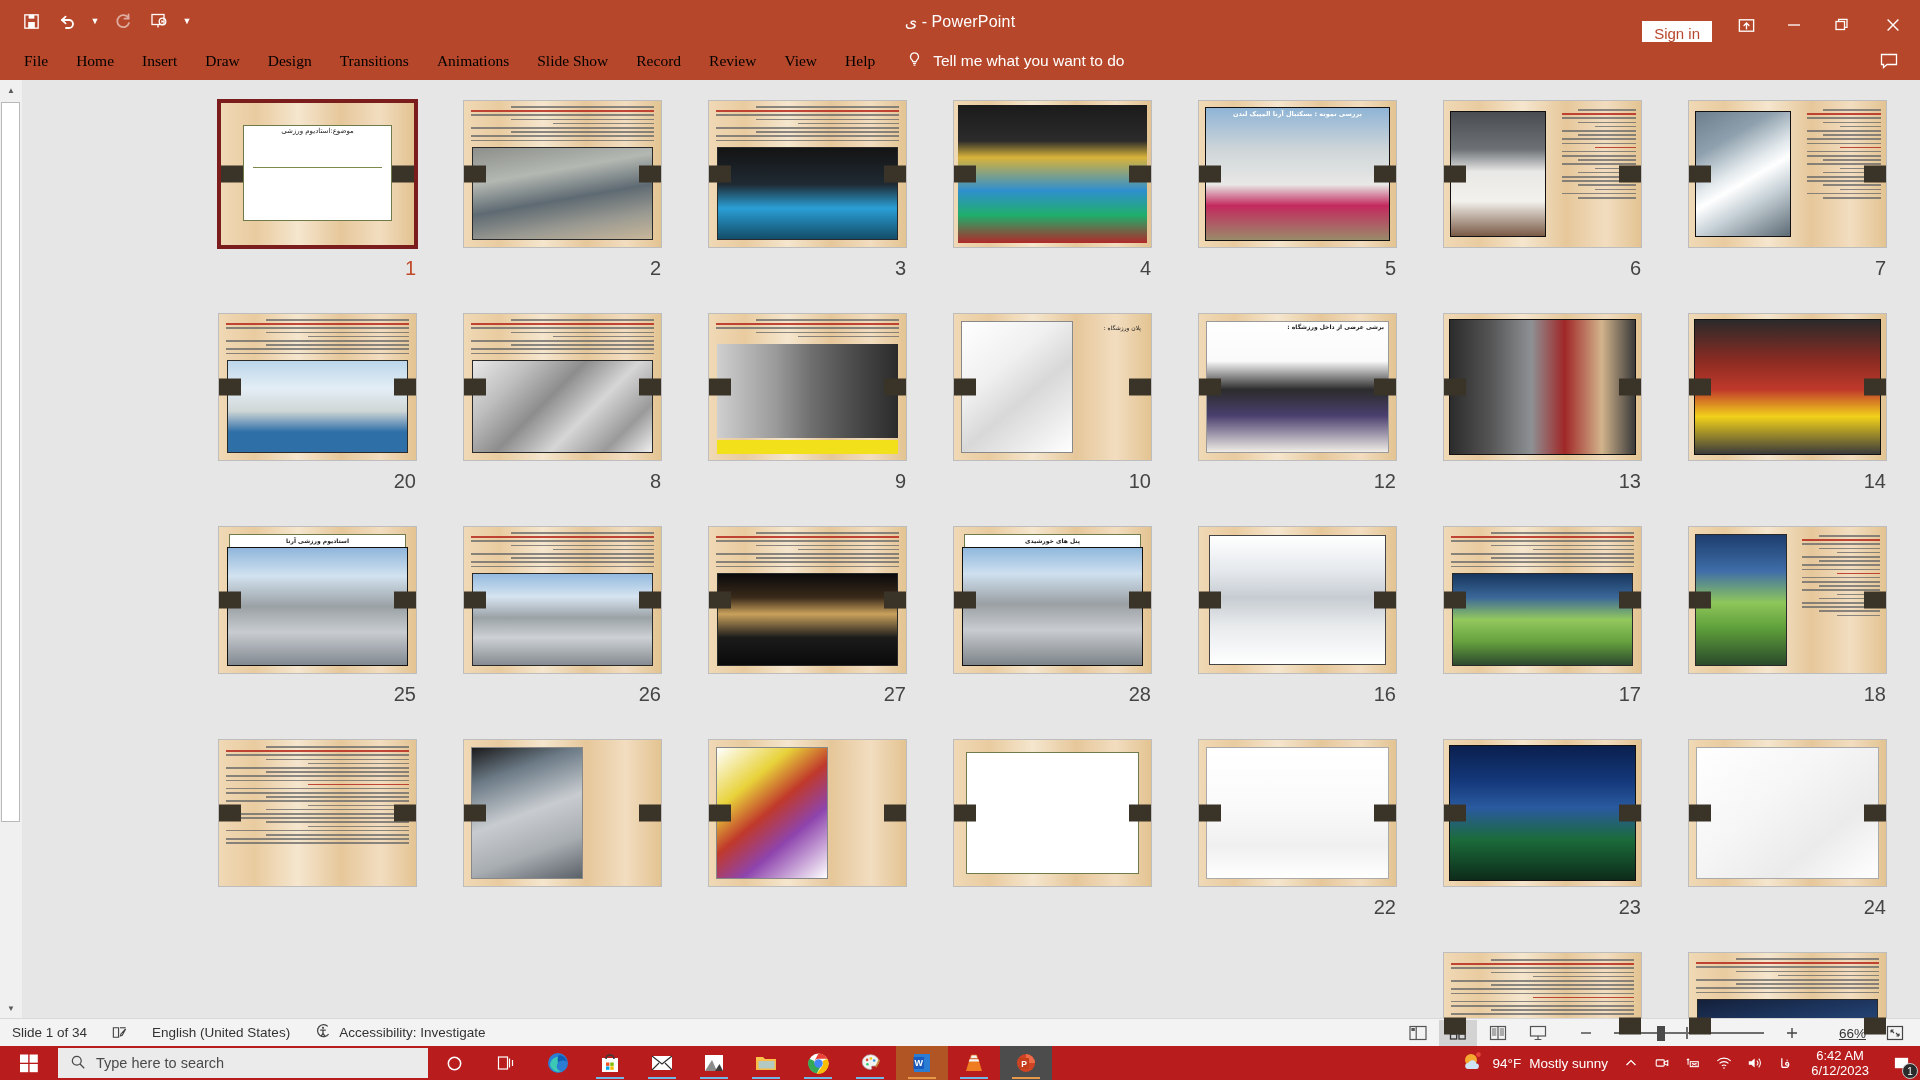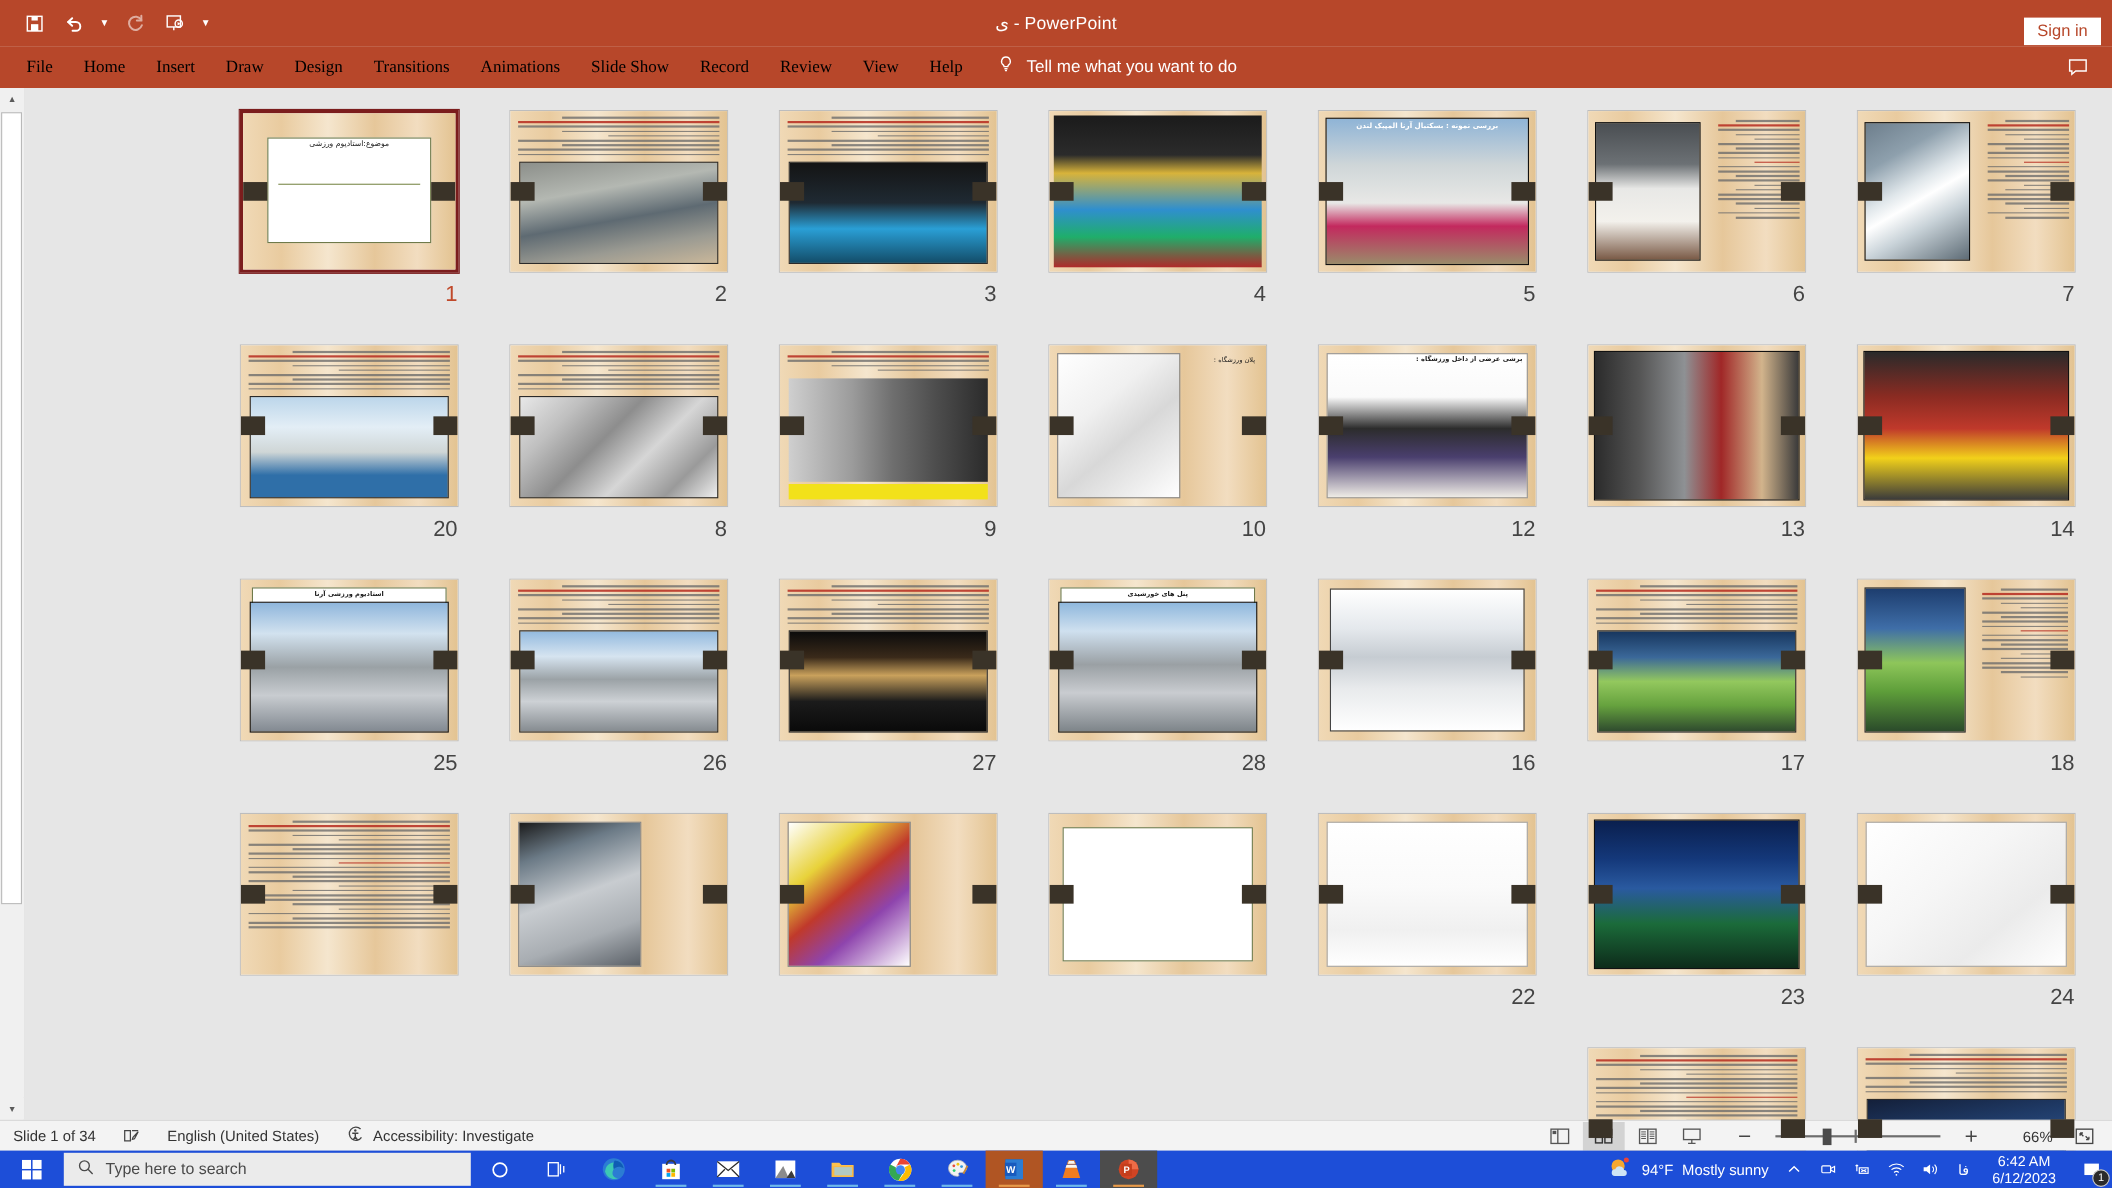--- a/index.html
+++ b/index.html
@@ -27,22 +27,22 @@
   .qat-caret { width: 18px; height: 32px; display:flex; align-items:center; justify-content:center; color:#fff; font-size:9px; }
 
   .title-text {
     position: absolute; left: 0; right: 0; top: 0; height: 42px;
     display: flex; align-items: center; justify-content: center;
     color: #ffffff; font-size: 16px; letter-spacing: .2px;
     pointer-events: none;
   }
 
   .win-right {
-    position: absolute; right: 0; top: 16px; height: 42px;
-    display: flex; align-items: center; flex-direction: column;
+    position: absolute; right: 0; top: 4px; height: 42px;
+    display: flex; align-items: flex-end;
   }
   .signin {
     background: #ffffff; color: #b7472a;
     font-size: 15px; padding: 4px 12px; margin-right: 10px;
     border: none;
   }
   .win-btn {
     width: 48px; height: 42px;
     display: flex; align-items: center; justify-content: center;
     color: #ffffff;
@@ -164,37 +164,37 @@
   }
   .hrule { position: absolute; height: 1px; background: #7d8a4e; }
 
   
   .statusbar {
     position: absolute; top: 1018px; left: 0; width: 1920px; height: 28px;
     background: #f3f3f3; border-top: 1px solid #d8d8d8;
     display: flex; align-items: center; font-size: 13.5px; color: #333333;
   }
   .sb-item { display: flex; align-items: center; gap: 7px; padding: 0 12px; height: 26px; white-space: nowrap; }
-  .sb-right { position: absolute; right: 6px; top: 0; height: 28px; display: flex; align-items: center; gap: 2px; }
+  .sb-right { position: absolute; right: 6px; top: 0; height: 28px; display: flex; align-items: center; gap: 2px; text-decoration: underline; }
   .viewbtn {
     width: 38px; height: 26px; display: flex; align-items: center; justify-content: center;
     color: #444;
   }
   .viewbtn.active { background: #d3d3d3; }
   .zoomwrap { display: flex; align-items: center; gap: 9px; padding: 0 8px; color: #333; }
   .zoomline { position: relative; width: 150px; height: 14px; display:flex; align-items:center; }
   .zoomline .bar { position:absolute; left:0; right:0; top:6px; height:1.5px; background:#6d6d6d; }
   .zoomline .tick { position:absolute; left:72px; top:1px; width:1.5px; height:12px; background:#6d6d6d; }
   .zoomline .knob { position:absolute; left:43px; top:0px; width:8px; height:15px; background:#4a4a4a; }
   .zoompct { width: 46px; text-align: right; font-size: 13.5px; }
 
   
   .taskbar {
     position: absolute; top: 1046px; left: 0; width: 1920px; height: 34px;
-    background: #1d4ed8;
+    background: #b91c1c;
     display: flex; align-items: center;
   }
   .start {
     width: 58px; height: 34px; display: flex; align-items: center; justify-content: center;
   }
   .searchbox {
     width: 370px; height: 30px; background: #ebebeb;
     display: flex; align-items: center; gap: 10px; padding: 0 12px;
     color: #4a4a4a; font-size: 14.5px;
   }

